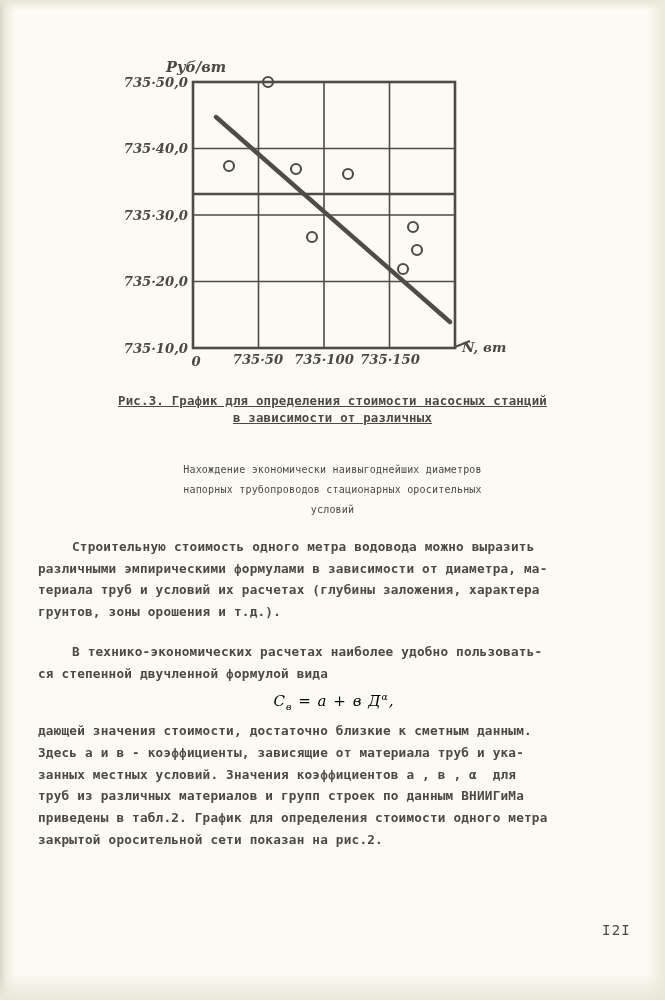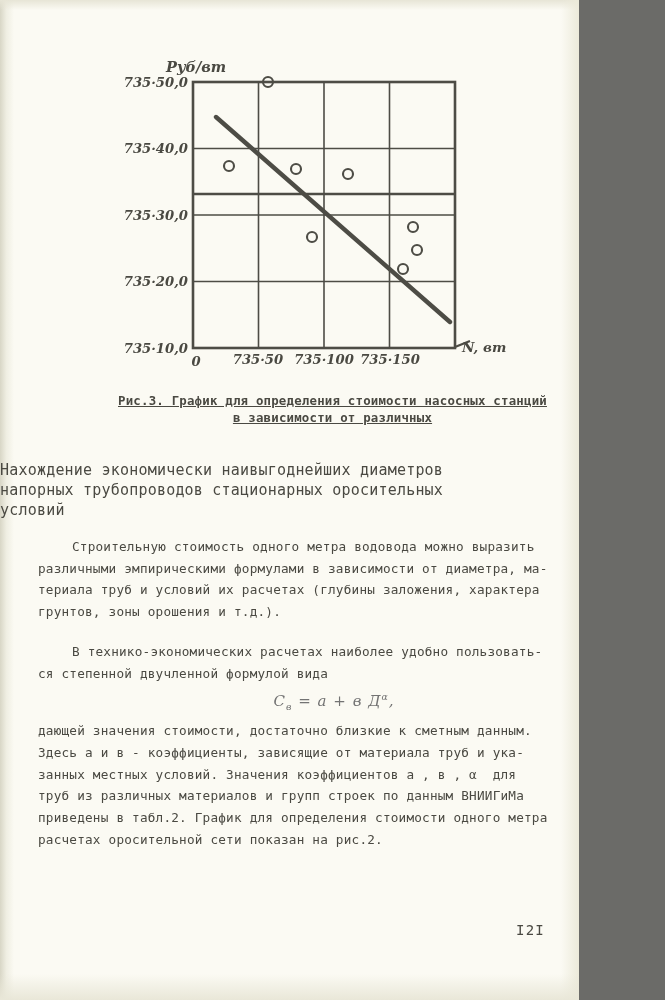--- a/index.html
+++ b/index.html
@@ -7,21 +7,21 @@
     padding: 0;
     background: #6b6b68;
   }
   body {
     font-family: "Liberation Serif", serif;
   }
 
   
   #page {
     position: relative;
-    width: 579px;
+    width: 665px;
     height: 1000px;
     background: #fbfaf3;
     overflow: hidden;
   }
   
   #paper-edge-left {
     position: absolute;
     left: 0; top: 0;
     width: 14px; height: 1000px;
     background: linear-gradient(to right, #d8d6c6 0%, #efeee2 45%, rgba(251,250,243,0) 100%);
@@ -75,50 +75,51 @@
     font-weight: bold;
     color: #4a4942;
     text-decoration: underline;
   }
   #figure-caption .cap-line { display: block; white-space: pre; }
 
   #section-heading {
     position: absolute;
     left: 0; top: 460px;
     width: 665px;
-    font-size: 15px;
+    text-align: center;
+    font-size: 10px;
     line-height: 20px;
     color: #4a4942;
   }
   #section-heading .head-line { display: block; white-space: pre; }
 
   #body-copy {
     position: absolute;
     left: 38px;
     top: 536px;
     width: 592px;
     font-size: 12.7px;
     line-height: 21.7px;
     color: #4a4942;
   }
-  #body-copy .para { margin: 0; }
+  #body-copy .para { margin: 0; font-weight: bold; }
   #body-copy .para + .para { margin-top: 18px; }
   #body-copy .tline { display: block; white-space: pre; }
   #body-copy .indent { padding-left: 34px; }
 
   
   #formula-line {
     display: block;
     text-align: center;
     font-family: "DejaVu Serif", serif;
     font-style: italic;
     font-size: 15px;
     line-height: 26px;
     letter-spacing: 1px;
-    color: #737373;
+    color: #000000;
     white-space: pre;
   }
   #formula-line sub { font-size: 0.62em; }
   #formula-line sup { font-size: 0.62em; }
 
   #page-number {
     position: absolute;
     right: 34px;
     bottom: 62px;
     font-size: 14px;
@@ -223,19 +224,19 @@
     </p>
 
     <div id="formula-line"><span>C</span><sub>в</sub> <span>=</span> <span>a</span> <span>+</span> <span>в</span> <span>Д</span><sup>α</sup><span>,</span></div>
 
     <p class="para">
       <span class="tline">дающей значения стоимости, достаточно близкие к сметным данным.</span>
       <span class="tline">Здесь a и в - коэффициенты, зависящие от материала труб и ука-</span>
       <span class="tline">занных местных условий. Значения коэффициентов a , в , α  для</span>
       <span class="tline">труб из различных материалов и групп строек по данным ВНИИГиМа</span>
       <span class="tline">приведены в табл.2. График для определения стоимости одного метра</span>
-      <span class="tline">расчетах оросительной сети показан на рис.2.</span>
+      <span class="tline">закрытой оросительной сети показан на рис.2.</span>
     </p>
   </div>
 
   <div id="page-number" class="typed">I2I</div>
 
 </div>
 
 </body></html>

